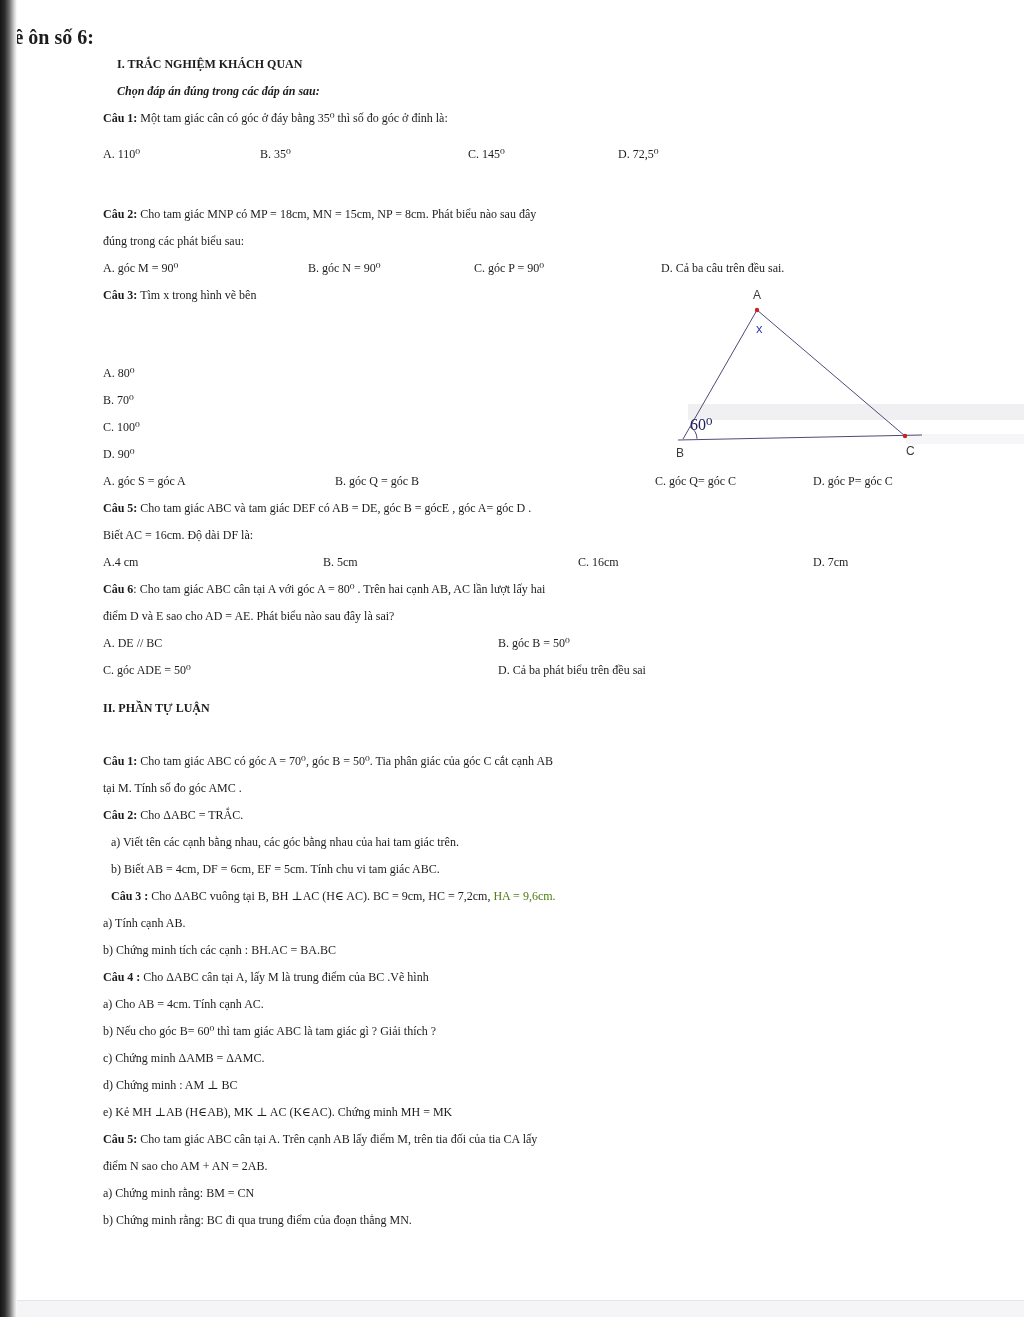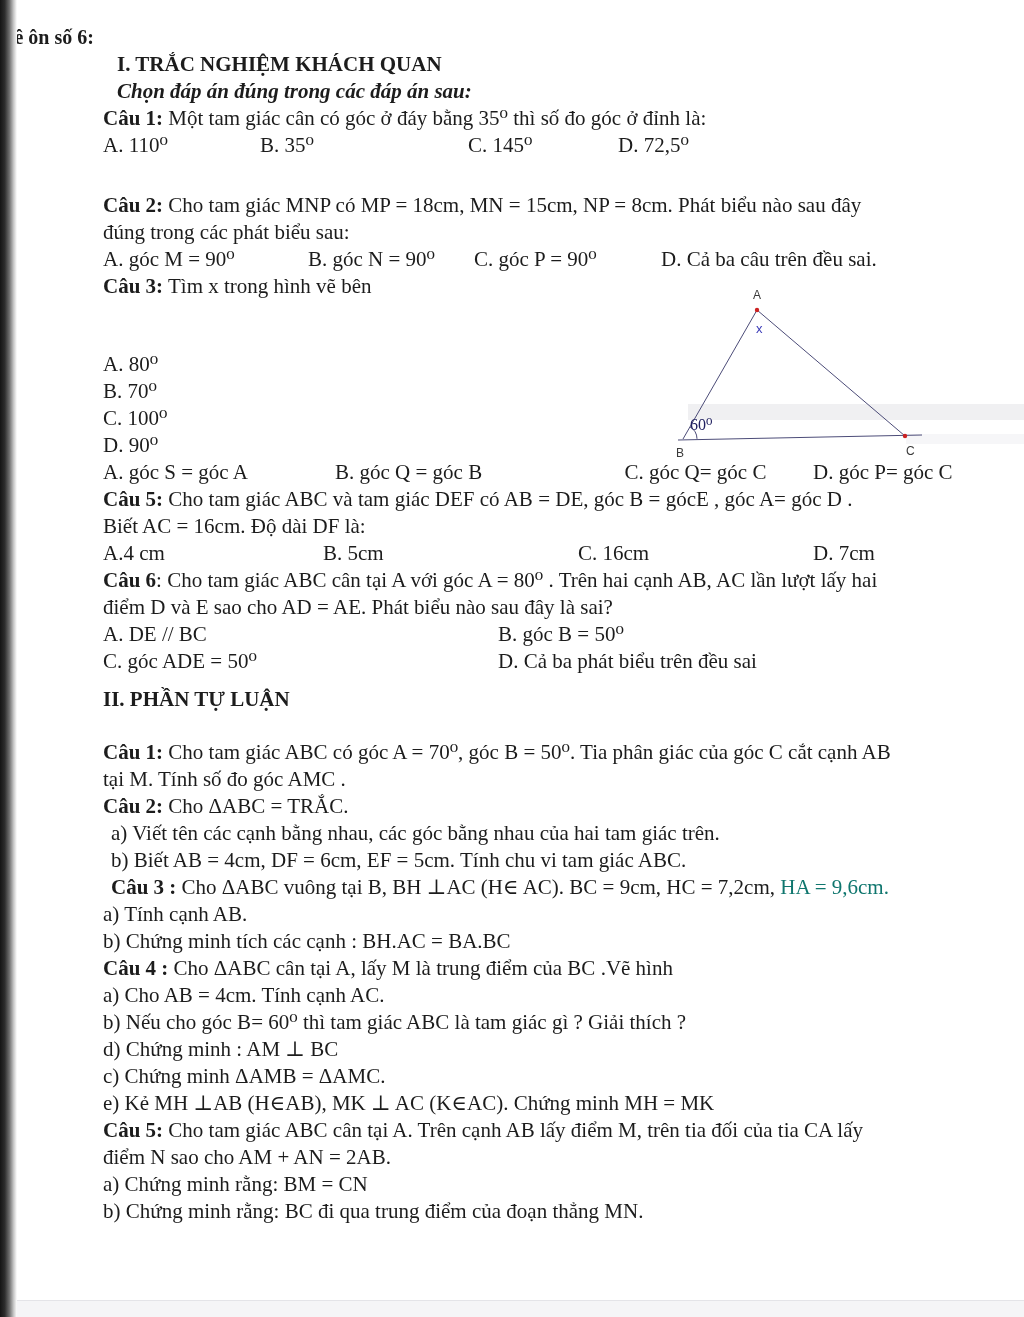--- a/index.html
+++ b/index.html
@@ -17,28 +17,28 @@
     z-index:6;
   }
   .bottom-band {
     position:absolute; left:0; bottom:0; width:100%; height:17px;
     background:#f5f5f7; border-top:1px solid #e4e4e8; z-index:2;
   }
   .stripe1 { position:absolute; left:688px; top:404px; width:336px; height:16px; background:#f0f0f2; z-index:0; }
   .stripe2 { position:absolute; left:906px; top:434px; width:118px; height:10px; background:#f6f6f8; z-index:0; }
 
   .title { padding-top:24px; text-align:left; font-weight:bold; font-size:20px; line-height:27px; }
-  .content { margin-left:103px; margin-right:30px; font-size:21px; position:relative; z-index:1; }
+  .content { margin-left:103px; margin-right:30px; font-size:12px; position:relative; z-index:1; }
   .ln { line-height:27px; min-height:27px; white-space:nowrap; }
   .h1 { font-weight:bold; padding-left:14px; }
   .instr { font-weight:bold; font-style:italic; padding-left:14px; }
   .h2 { font-weight:bold; margin-top:11px; }
   .qlabel { font-weight:bold; }
   .opt { display:inline-block; }
-  .q1o .opt:nth-child(1){ width:157px; }
+  .q1o .opt:nth-child(1){ width:157px;margin-top:9px; }
   .q1o .opt:nth-child(2){ width:208px; }
   .q1o .opt:nth-child(3){ width:150px; }
   .q2o .opt:nth-child(1){ width:205px; }
   .q2o .opt:nth-child(2){ width:158px; }
   .q2o .opt:nth-child(3){ width:187px;margin-left:8px; }
   .q4o .opt:nth-child(1){ width:232px; }
   .q4o .opt:nth-child(2){ width:243px; }
   .q4o .opt:nth-child(3){ width:235px;text-align:center; }
   .q5o .opt:nth-child(1){ width:220px; }
   .q5o .opt:nth-child(2){ width:255px; }
@@ -123,32 +123,32 @@
     </div>
     <div class="ln">tại M. Tính số đo góc AMC .</div>
 
     <div class="ln">
       <b class="qlabel">Câu 2:</b><span> Cho ΔABC = TRẮC.</span>
     </div>
     <div class="ln ind8">a) Viết tên các cạnh bằng nhau, các góc bằng nhau của hai tam giác trên.</div>
     <div class="ln ind8">b) Biết AB = 4cm, DF = 6cm, EF = 5cm. Tính chu vi tam giác ABC.</div>
 
     <div class="ln ind8">
-      <b class="qlabel">Câu 3 :</b><span> Cho ΔABC vuông tại B, BH ⊥AC (H∈ AC). BC = 9cm, HC = 7,2cm, </span><span style="color: #0f766e; text-align: center;">HA = 9,6cm.</span>
+      <b class="qlabel">Câu 3 :</b><span> Cho ΔABC vuông tại B, BH ⊥AC (H∈ AC). BC = 9cm, HC = 7,2cm, </span><span style="color: #4d7c0f; text-align: center;">HA = 9,6cm.</span>
     </div>
     <div class="ln">a) Tính cạnh AB.</div>
     <div class="ln">b) Chứng minh tích các cạnh : BH.AC = BA.BC</div>
 
     <div class="ln">
       <b class="qlabel">Câu 4 :</b><span> Cho ΔABC cân tại A, lấy M là trung điểm của BC .Vẽ hình</span>
     </div>
     <div class="ln">a) Cho AB = 4cm. Tính cạnh AC.</div>
     <div class="ln">b) Nếu cho góc B= 60⁰ thì tam giác ABC là tam giác gì ? Giải thích ?</div>
+    <div class="ln">c) Chứng minh ΔAMB = ΔAMC.</div>
     <div class="ln">d) Chứng minh : AM ⊥ BC</div>
-    <div class="ln">c) Chứng minh ΔAMB = ΔAMC.</div>
     <div class="ln">e) Kẻ MH ⊥AB (H∈AB), MK ⊥ AC (K∈AC). Chứng minh MH = MK</div>
 
     <div class="ln">
       <b class="qlabel">Câu 5:</b><span> Cho tam giác ABC cân tại A. Trên cạnh AB lấy điểm M, trên tia đối của tia CA lấy</span>
     </div>
     <div class="ln">điểm N sao cho AM + AN = 2AB.</div>
     <div class="ln">a) Chứng minh rằng: BM = CN</div>
     <div class="ln">b) Chứng minh rằng: BC đi qua trung điểm của đoạn thẳng MN.</div>
   </div>
 

